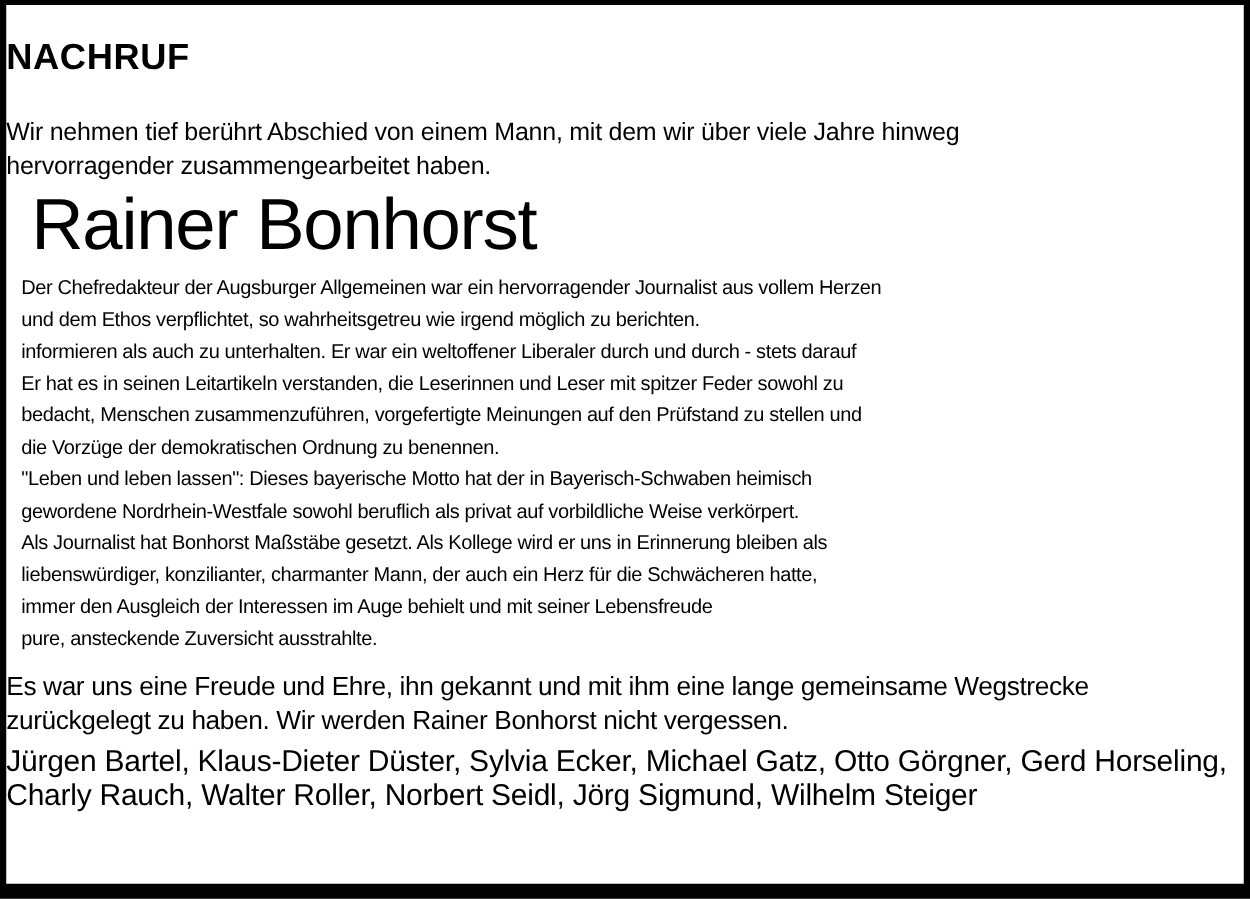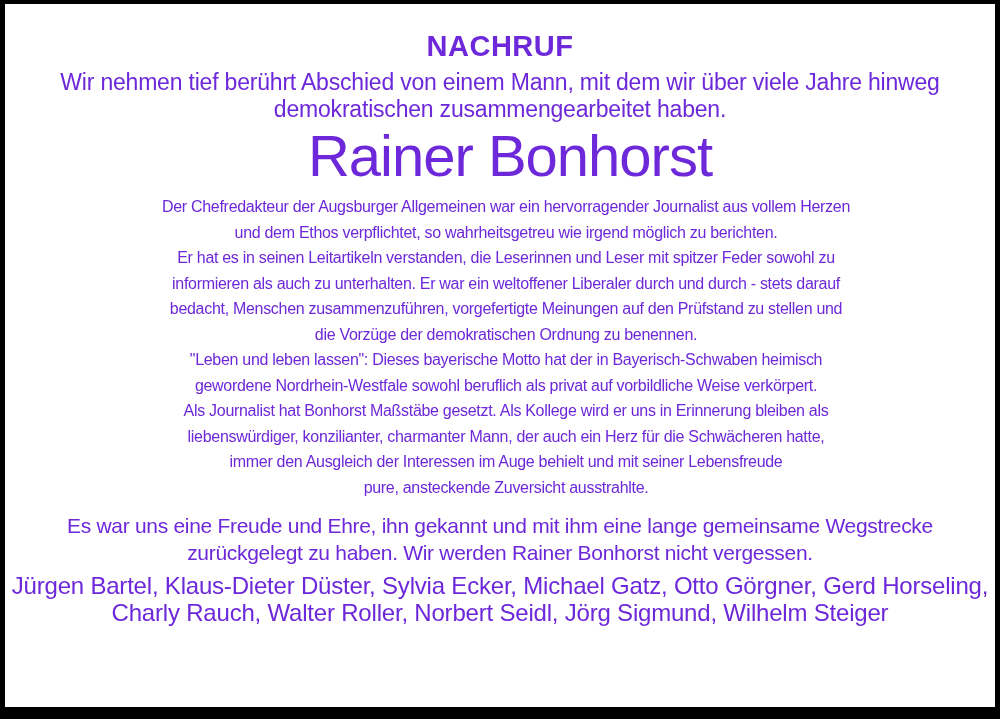--- a/index.html
+++ b/index.html
@@ -10,34 +10,33 @@
     background: #000000;
     font-family: "Liberation Sans", sans-serif;
   }
   .paper {
     position: absolute;
     top: 4px;
     left: 5px;
     right: 5px;
     bottom: 12px;
     background: #ffffff;
-    color: #6d28d9;
-    text-align: center;
+    color: #000000;
     overflow: hidden;
   }
   .kicker {
     margin-top: 27px;
     font-size: 29px;
     line-height: 30px;
     font-weight: 700;
     letter-spacing: 0.5px;
   }
   .intro {
-    margin-top: 8px;
-    font-size: 23px;
+    margin-top: 32px;
+    font-size: 20px;
     line-height: 27px;
     letter-spacing: -0.2px;
   }
   .name {
     margin: 4px 0 0 0;
     font-size: 58px;
     line-height: 58px;
     font-weight: 400;
     letter-spacing: -1px;
     padding-left: 20px;
@@ -72,30 +71,30 @@
 </style>
 </head>
 <body>
 
 <div class="paper">
 
   <div class="kicker">NACHRUF</div>
 
   <div class="intro">
     <div class="line">Wir nehmen tief berührt Abschied von einem Mann, mit dem wir über viele Jahre hinweg</div>
-    <div class="line">demokratischen zusammengearbeitet haben.</div>
+    <div class="line">hervorragender zusammengearbeitet haben.</div>
   </div>
 
   <h1 class="name">Rainer Bonhorst</h1>
 
   <div class="tribute">
     <div class="line">Der Chefredakteur der Augsburger Allgemeinen war ein hervorragender Journalist aus vollem Herzen</div>
     <div class="line">und dem Ethos verpflichtet, so wahrheitsgetreu wie irgend möglich zu berichten.</div>
+    <div class="line">informieren als auch zu unterhalten. Er war ein weltoffener Liberaler durch und durch - stets darauf</div>
     <div class="line">Er hat es in seinen Leitartikeln verstanden, die Leserinnen und Leser mit spitzer Feder sowohl zu</div>
-    <div class="line">informieren als auch zu unterhalten. Er war ein weltoffener Liberaler durch und durch - stets darauf</div>
     <div class="line">bedacht, Menschen zusammenzuführen, vorgefertigte Meinungen auf den Prüfstand zu stellen und</div>
     <div class="line">die Vorzüge der demokratischen Ordnung zu benennen.</div>
     <div class="line">"Leben und leben lassen": Dieses bayerische Motto hat der in Bayerisch-Schwaben heimisch</div>
     <div class="line">gewordene Nordrhein-Westfale sowohl beruflich als privat auf vorbildliche Weise verkörpert.</div>
     <div class="line">Als Journalist hat Bonhorst Maßstäbe gesetzt. Als Kollege wird er uns in Erinnerung bleiben als</div>
     <div class="line">liebenswürdiger, konzilianter, charmanter Mann, der auch ein Herz für die Schwächeren hatte,</div>
     <div class="line">immer den Ausgleich der Interessen im Auge behielt und mit seiner Lebensfreude</div>
     <div class="line">pure, ansteckende Zuversicht ausstrahlte.</div>
   </div>
 

